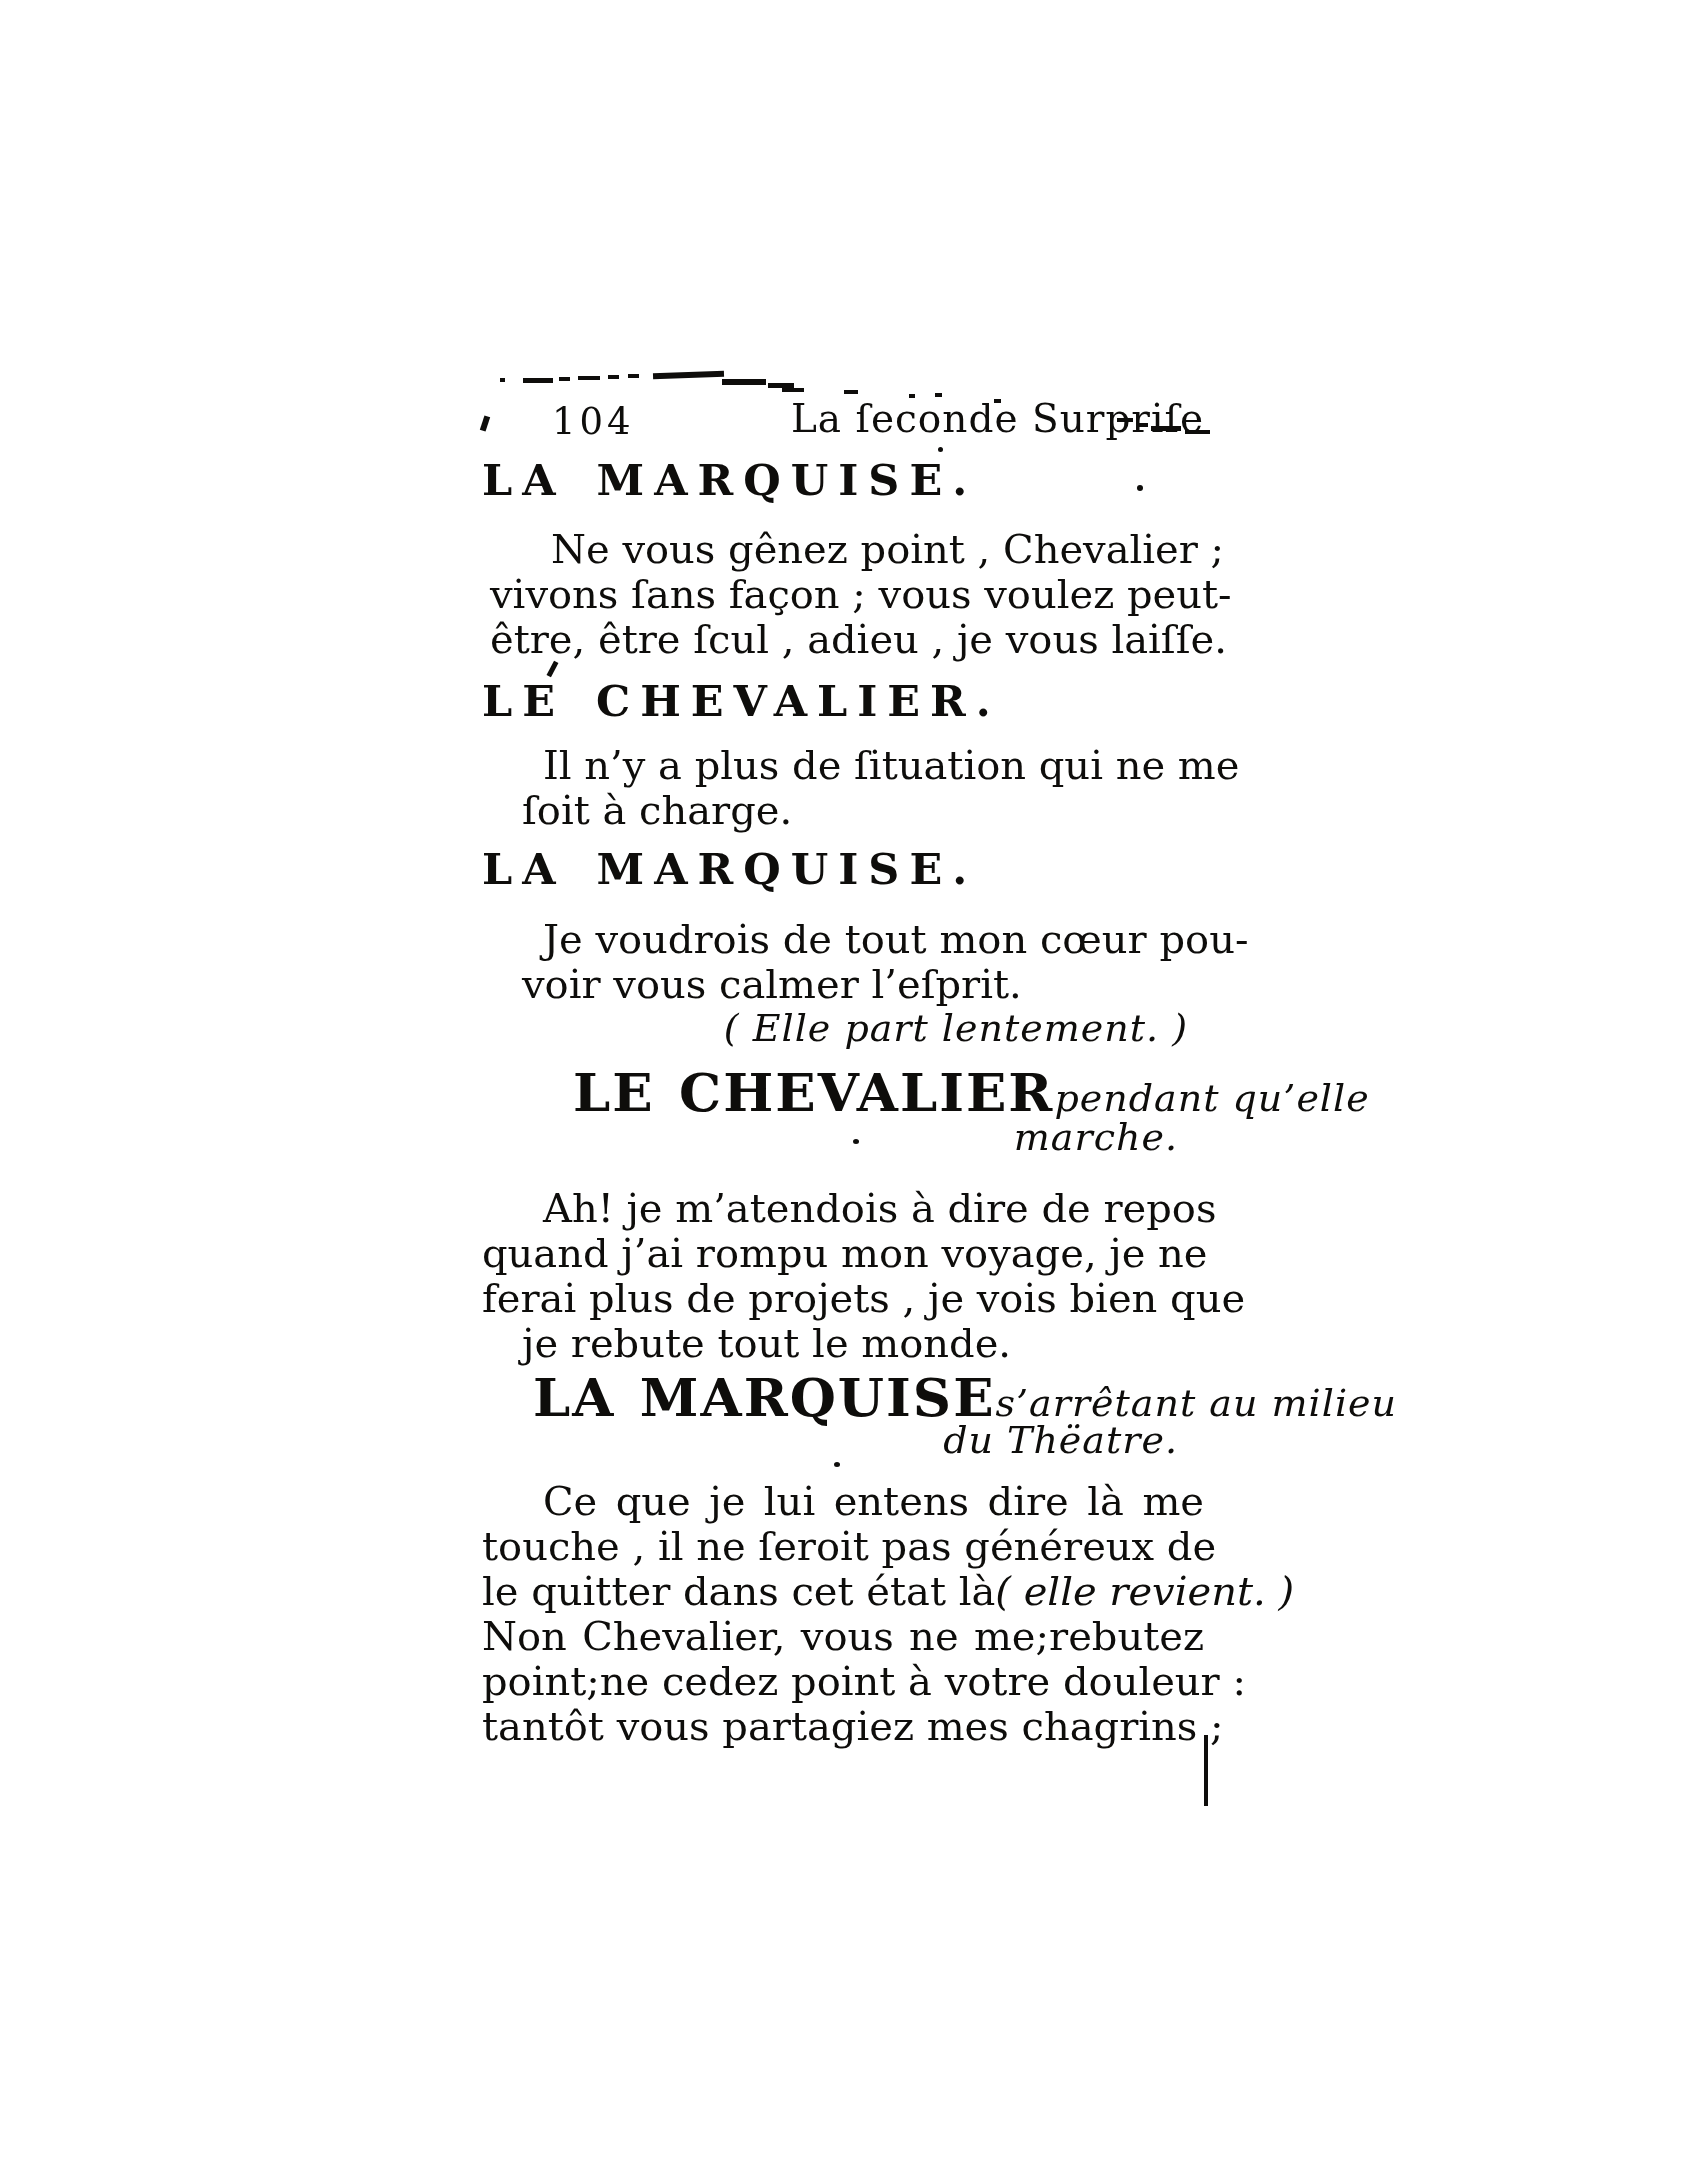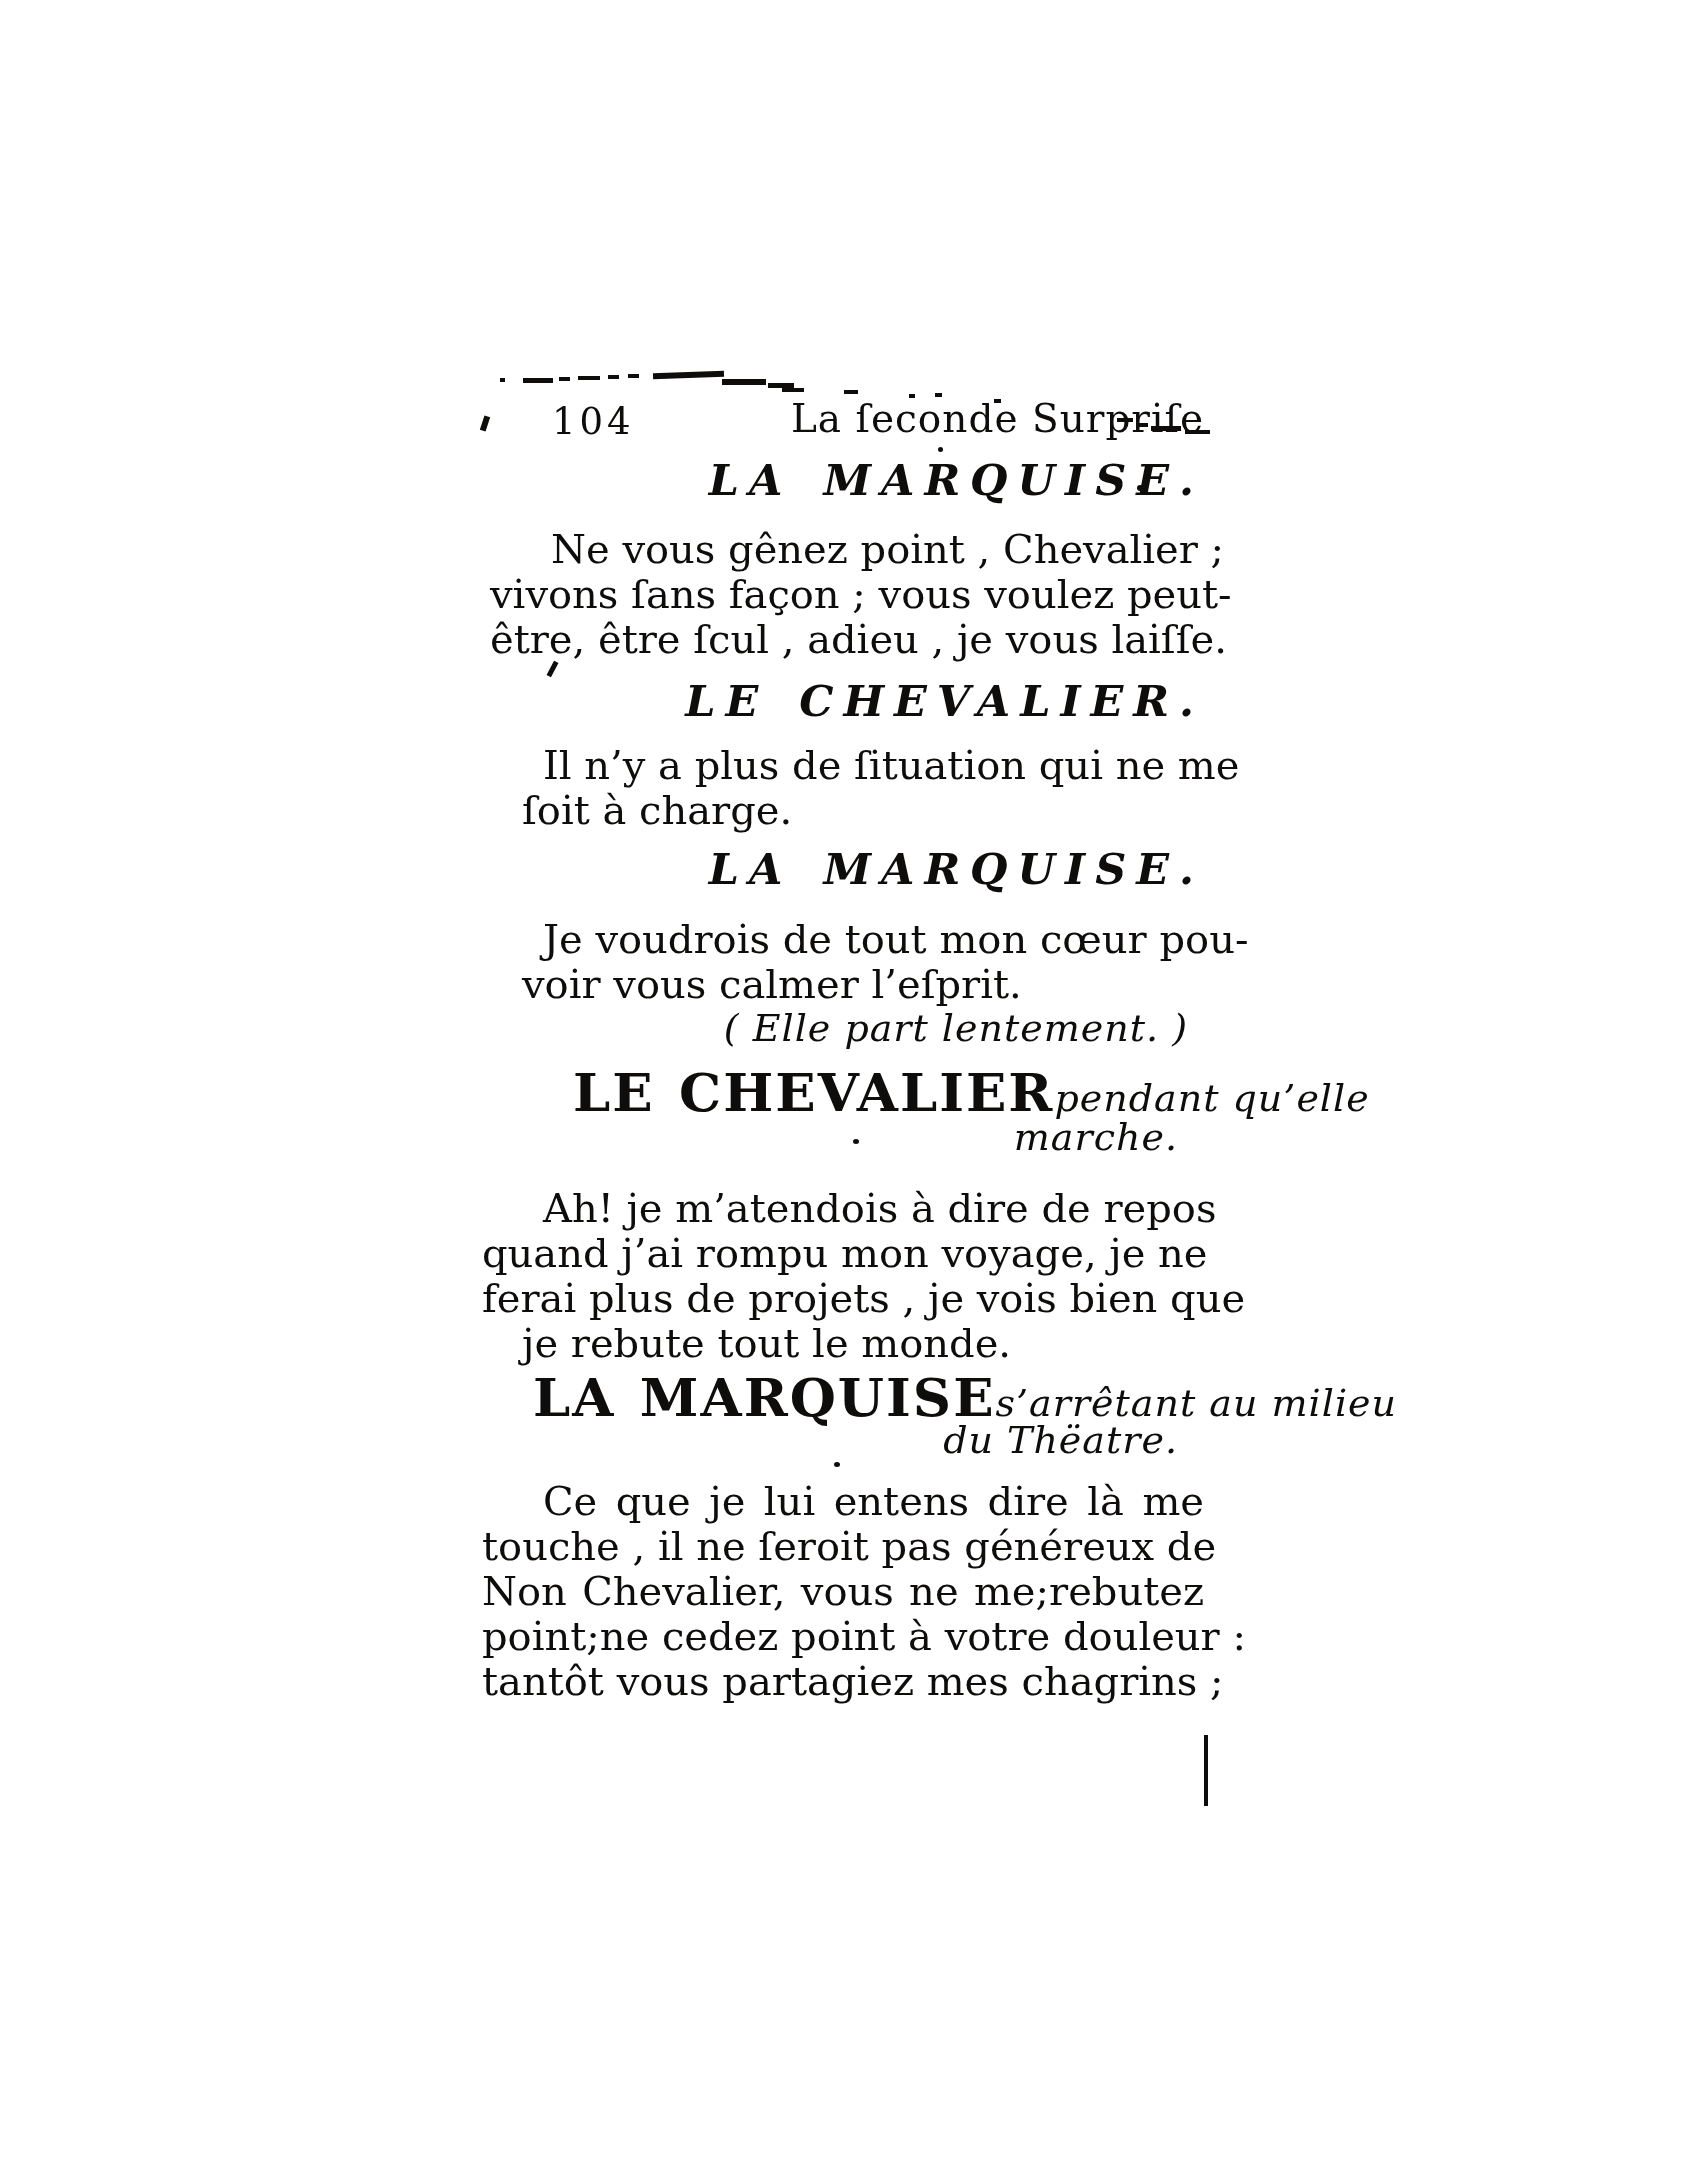--- a/index.html
+++ b/index.html
@@ -19,22 +19,22 @@
   
   .page-num{position:absolute;left:552px;top:400px;font-size:37px;letter-spacing:4px;}
   .running-title{
     position:absolute;left:482px;top:396px;width:722px;
     text-align:right;padding-left:34px;box-sizing:border-box;
     font-size:39px;letter-spacing:1px;
   }
 
   
   .speaker-c{
-    text-align:right;font-weight:bold;font-size:43px;
-    letter-spacing:10px;word-spacing:6px;white-space:nowrap;font-style:italic;
+    text-align:left;font-weight:bold;font-size:43px;
+    letter-spacing:10px;word-spacing:6px;white-space:nowrap;
   }
   
   .speaker-row{
     display:flex;justify-content:space-between;align-items:baseline;
     box-sizing:border-box;white-space:nowrap;
   }
   .speaker-row .caps{font-weight:bold;font-size:53px;letter-spacing:2px;word-spacing:4px;}
   .speaker-row .dir , .dir-line , .stage-line{
     font-style:italic;font-size:38px;letter-spacing:1px;
   }
@@ -128,19 +128,20 @@
   </div>
 
   <div class="col speaker-row" style="top:1366px;padding-left:51px;padding-right:22px;">
     <span class="caps">LA MARQUISE</span>
     <span class="dir">s’arrêtant au milieu</span>
   </div>
   <div class="col dir-line" style="top:1418px;padding-right:26px;box-sizing:border-box;">du Thëatre.</div>
   <div class="col" style="top:1479px;">
     <div class="line indent">Ce que je lui entens dire là me</div>
     <div class="line">touche , il ne ſeroit pas généreux de</div>
+    <div class="line"><span>le quitter dans cet état là</span><span class="it">( elle revient. )</span></div>
     <div class="line">Non Chevalier, vous ne me;rebutez</div>
     <div class="line">point;ne cedez point à votre douleur :</div>
     <div class="line">tantôt vous partagiez mes chagrins ;</div>
   </div>
 
 </div>
 
 
 </body></html>

